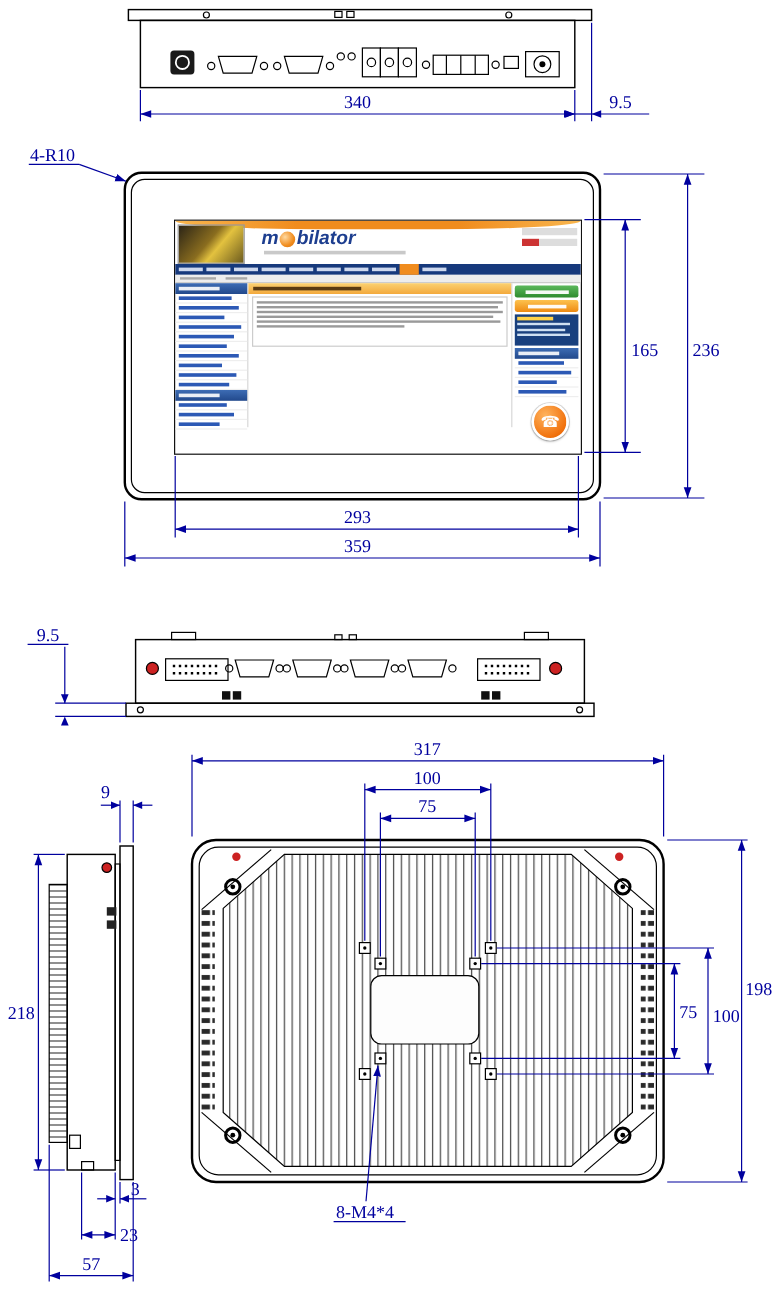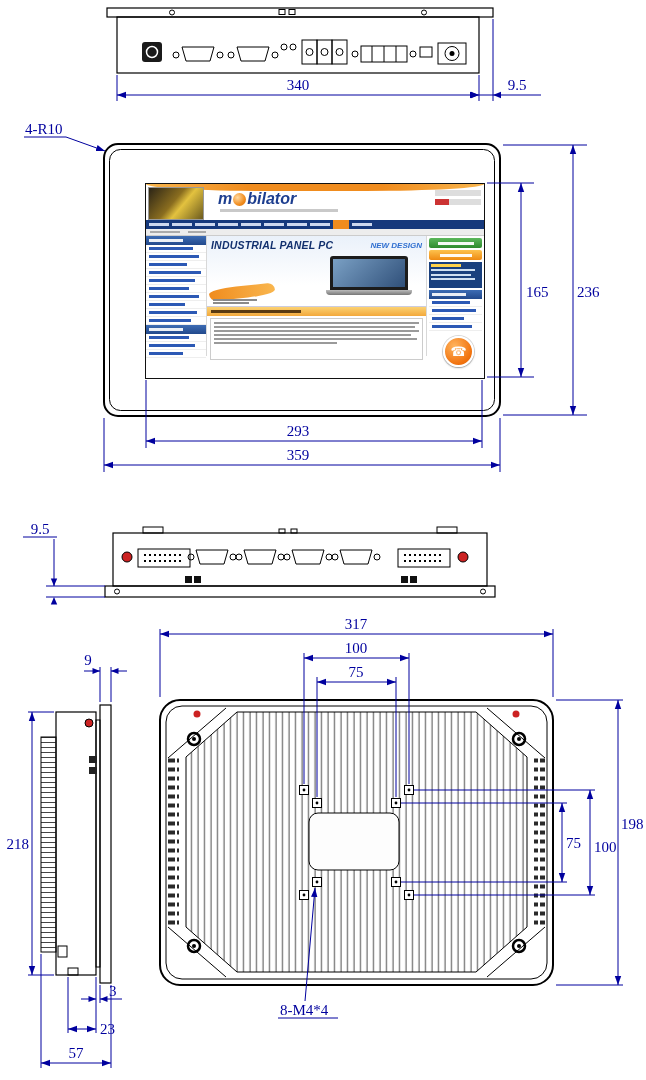--- a/index.html
+++ b/index.html
@@ -418,35 +418,20 @@
             <i style="width:40px"></i>
           </div>
       <div class="lrow">
             <i style="width:46px"></i>
           </div>
       <div class="lrow">
             <i style="width:34px"></i>
           </div>
     </div>
     <div class="ccol">
-      <div class="promo">
-        <div class="promo-title">INDUSTRIAL PANEL PC</div>
-        <div class="promo-badge">NEW DESIGN</div>
-        <div class="swoosh"></div>
-        <div class="laptop">
-          <div class="scr">
-                <i></i>
-              </div>
-          <div class="base"></div>
-        </div>
-        <div class="promo-lines">
-          <i style="width:44px"></i>
-              <i style="width:36px"></i>
-        </div>
-      </div>
       <div class="strip">
             <i></i>
           </div>
       <div class="para">
         <i style="width:100%"></i>
             <i style="width:98%"></i>
             <i style="width:100%"></i>
         <i style="width:96%"></i>
             <i style="width:99%"></i>
             <i style="width:60%"></i>

